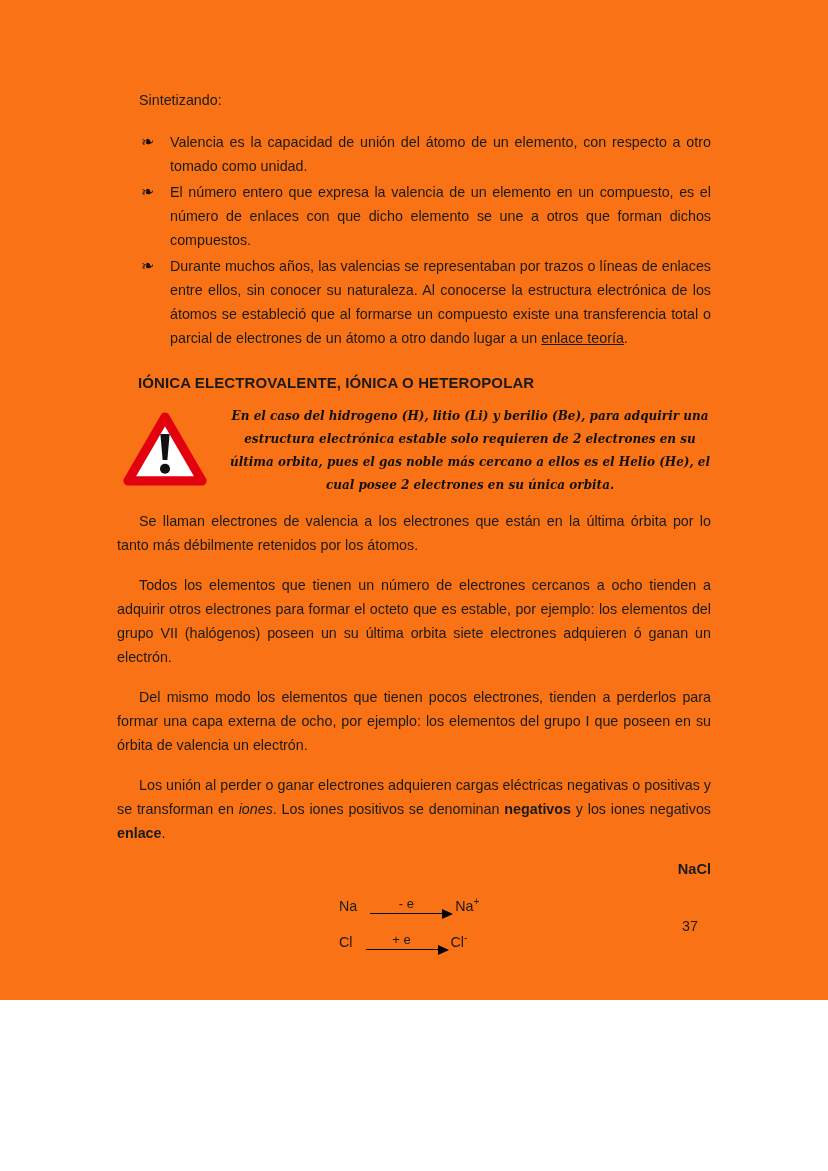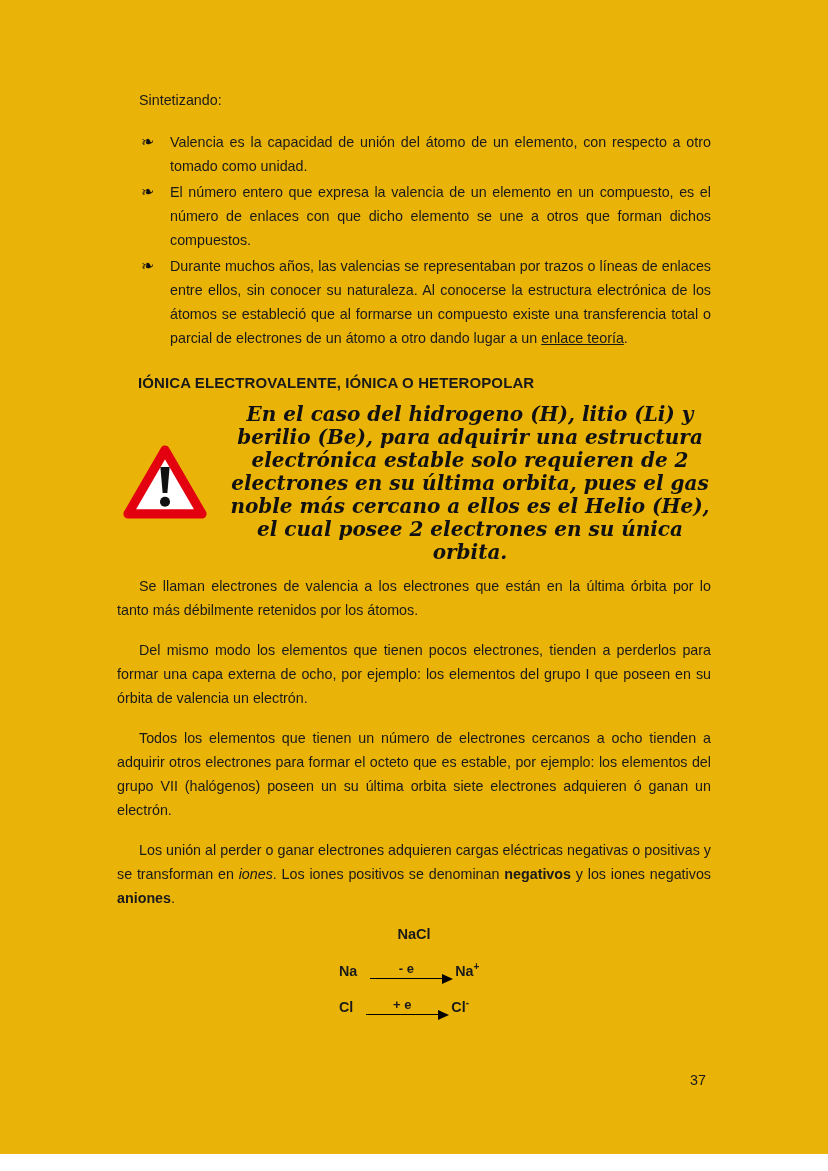--- a/index.html
+++ b/index.html
@@ -6,24 +6,24 @@
   body{
     width:828px;height:1171px;
     background:#ffffff;
     font-family:"Liberation Sans",sans-serif;
     color:#1a1a1a;
     overflow:hidden;
     position:relative;
   }
   .page{
     position:relative;
-    width:828px;height:1154px;
+    width:828px;height:1000px;
     padding:88px 117px 0 117px;
     box-sizing:border-box;
-    background:#eab308;
+    background:#f97316;
   }
   .intro{font-size:14.3px;line-height:24px;text-indent:22px;margin:0 0 18px 0;}
   ul.bullets{list-style:none;margin:0 0 24px 0;padding:0;}
   ul.bullets li{
     position:relative;
     padding-left:29px;
     margin:0 0 2px 24px;
     text-align:justify;
     font-size:14.3px;line-height:24px;
   }
@@ -48,29 +48,29 @@
   .warning{
     display:flex;align-items:center;gap:22px;
     margin:10px 0 10px 0;
     min-height:96px;
   }
   .warning-triangle{flex:0 0 auto;margin-left:6px;}
   .warning-text{
     flex:1 1 auto;
     font-family:"DejaVu Serif",serif;
     font-style:italic;font-weight:bold;
-    font-size:20px;line-height:23px;
+    font-size:12px;line-height:23px;
     text-align:center;
     color:#111;
   }
   .reaction-title{
-    text-align:center;font-weight:bold;font-size:14.6px;
+    text-align:right;font-weight:bold;font-size:14.6px;
     margin:12px 0 20px 0;
   }
-  .equations{width:150px;margin:14px auto;font-weight:bold;}
+  .equations{width:150px;margin:14px auto;}
   .rx-row{
     display:flex;align-items:flex-end;gap:13px;
     font-size:14.3px;margin-bottom:18px;
   }
   .rx-left,.rx-right{line-height:18px;}
   .rx-arrow{
     display:inline-flex;flex-direction:column;align-items:center;
     width:72px;padding-bottom:1px;
   }
   .rx-e{font-size:13px;line-height:13px;padding-bottom:3px;}
@@ -79,21 +79,21 @@
   }
   .rx-line::after{
     content:"";position:absolute;right:-11px;top:-4px;
     width:0;height:0;
     border-left:11px solid #000;
     border-top:5px solid transparent;
     border-bottom:5px solid transparent;
   }
   sup.charge{font-size:10px;line-height:0;}
   .page-number{
-    position:absolute;right:122px;bottom:66px;
+    position:absolute;right:130px;bottom:66px;
     font-size:14.3px;
     margin-left:24px;
   }
 </style>
 </head>
 <body>
 
 <div class="page">
 
   <p class="intro">Sintetizando:</p>
@@ -122,25 +122,25 @@
         <path d="M50 7 L94 83 L6 83 Z" fill="#ffffff" stroke="#e3000f" stroke-width="11" stroke-linejoin="round"></path>
         <path d="M44.5 27 L55.5 27 L52.8 58 L47.2 58 Z" fill="#111111"></path>
         <circle cx="50" cy="68.5" r="6" fill="#111111"></circle>
       </svg>
     </span>
     <div class="warning-text">En el caso del hidrogeno (H), litio (Li) y berilio (Be), para adquirir una estructura electrónica estable solo requieren de 2 electrones en su última orbita,    pues el gas noble más cercano a ellos es el Helio (He), el cual posee 2 electrones en su única orbita.</div>
   </div>
 
   <p class="para">Se llaman electrones de valencia a los electrones que están en la última órbita por lo tanto más débilmente retenidos por los átomos.</p>
 
+  <p class="para">Todos los elementos que tienen un número de electrones cercanos a ocho tienden a adquirir otros electrones para formar el octeto que es estable, por ejemplo: los elementos del grupo VII (halógenos) poseen un su última orbita siete electrones adquieren ó ganan un electrón.</p>
+
   <p class="para">Del mismo modo los elementos que tienen pocos electrones, tienden a perderlos para formar una capa externa de ocho, por ejemplo: los elementos del grupo I que poseen en su órbita de valencia un electrón.</p>
 
-  <p class="para">Todos los elementos que tienen un número de electrones cercanos a ocho tienden a adquirir otros electrones para formar el octeto que es estable, por ejemplo: los elementos del grupo VII (halógenos) poseen un su última orbita siete electrones adquieren ó ganan un electrón.</p>
-
-  <p class="para"><span>Los unión al perder o ganar electrones adquieren cargas eléctricas negativas o positivas y se transforman en </span><em>iones</em><span>. Los iones positivos se denominan </span><strong>negativos</strong><span> y los iones negativos </span><strong>aniones</strong><span>.</span></p>
+  <p class="para"><span>Los unión al perder o ganar electrones adquieren cargas eléctricas negativas o positivas y se transforman en </span><em>iones</em><span>. Los iones positivos se denominan </span><strong>negativos</strong><span> y los iones negativos </span><strong>enlace</strong><span>.</span></p>
 
   <div class="reaction-title">NaCl</div>
 
   <div class="equations">
 
     <div class="rx-row">
       <span class="rx-left">Na</span>
       <span class="rx-arrow">
         <span class="rx-e">- e</span>
         <span class="rx-line"></span>

